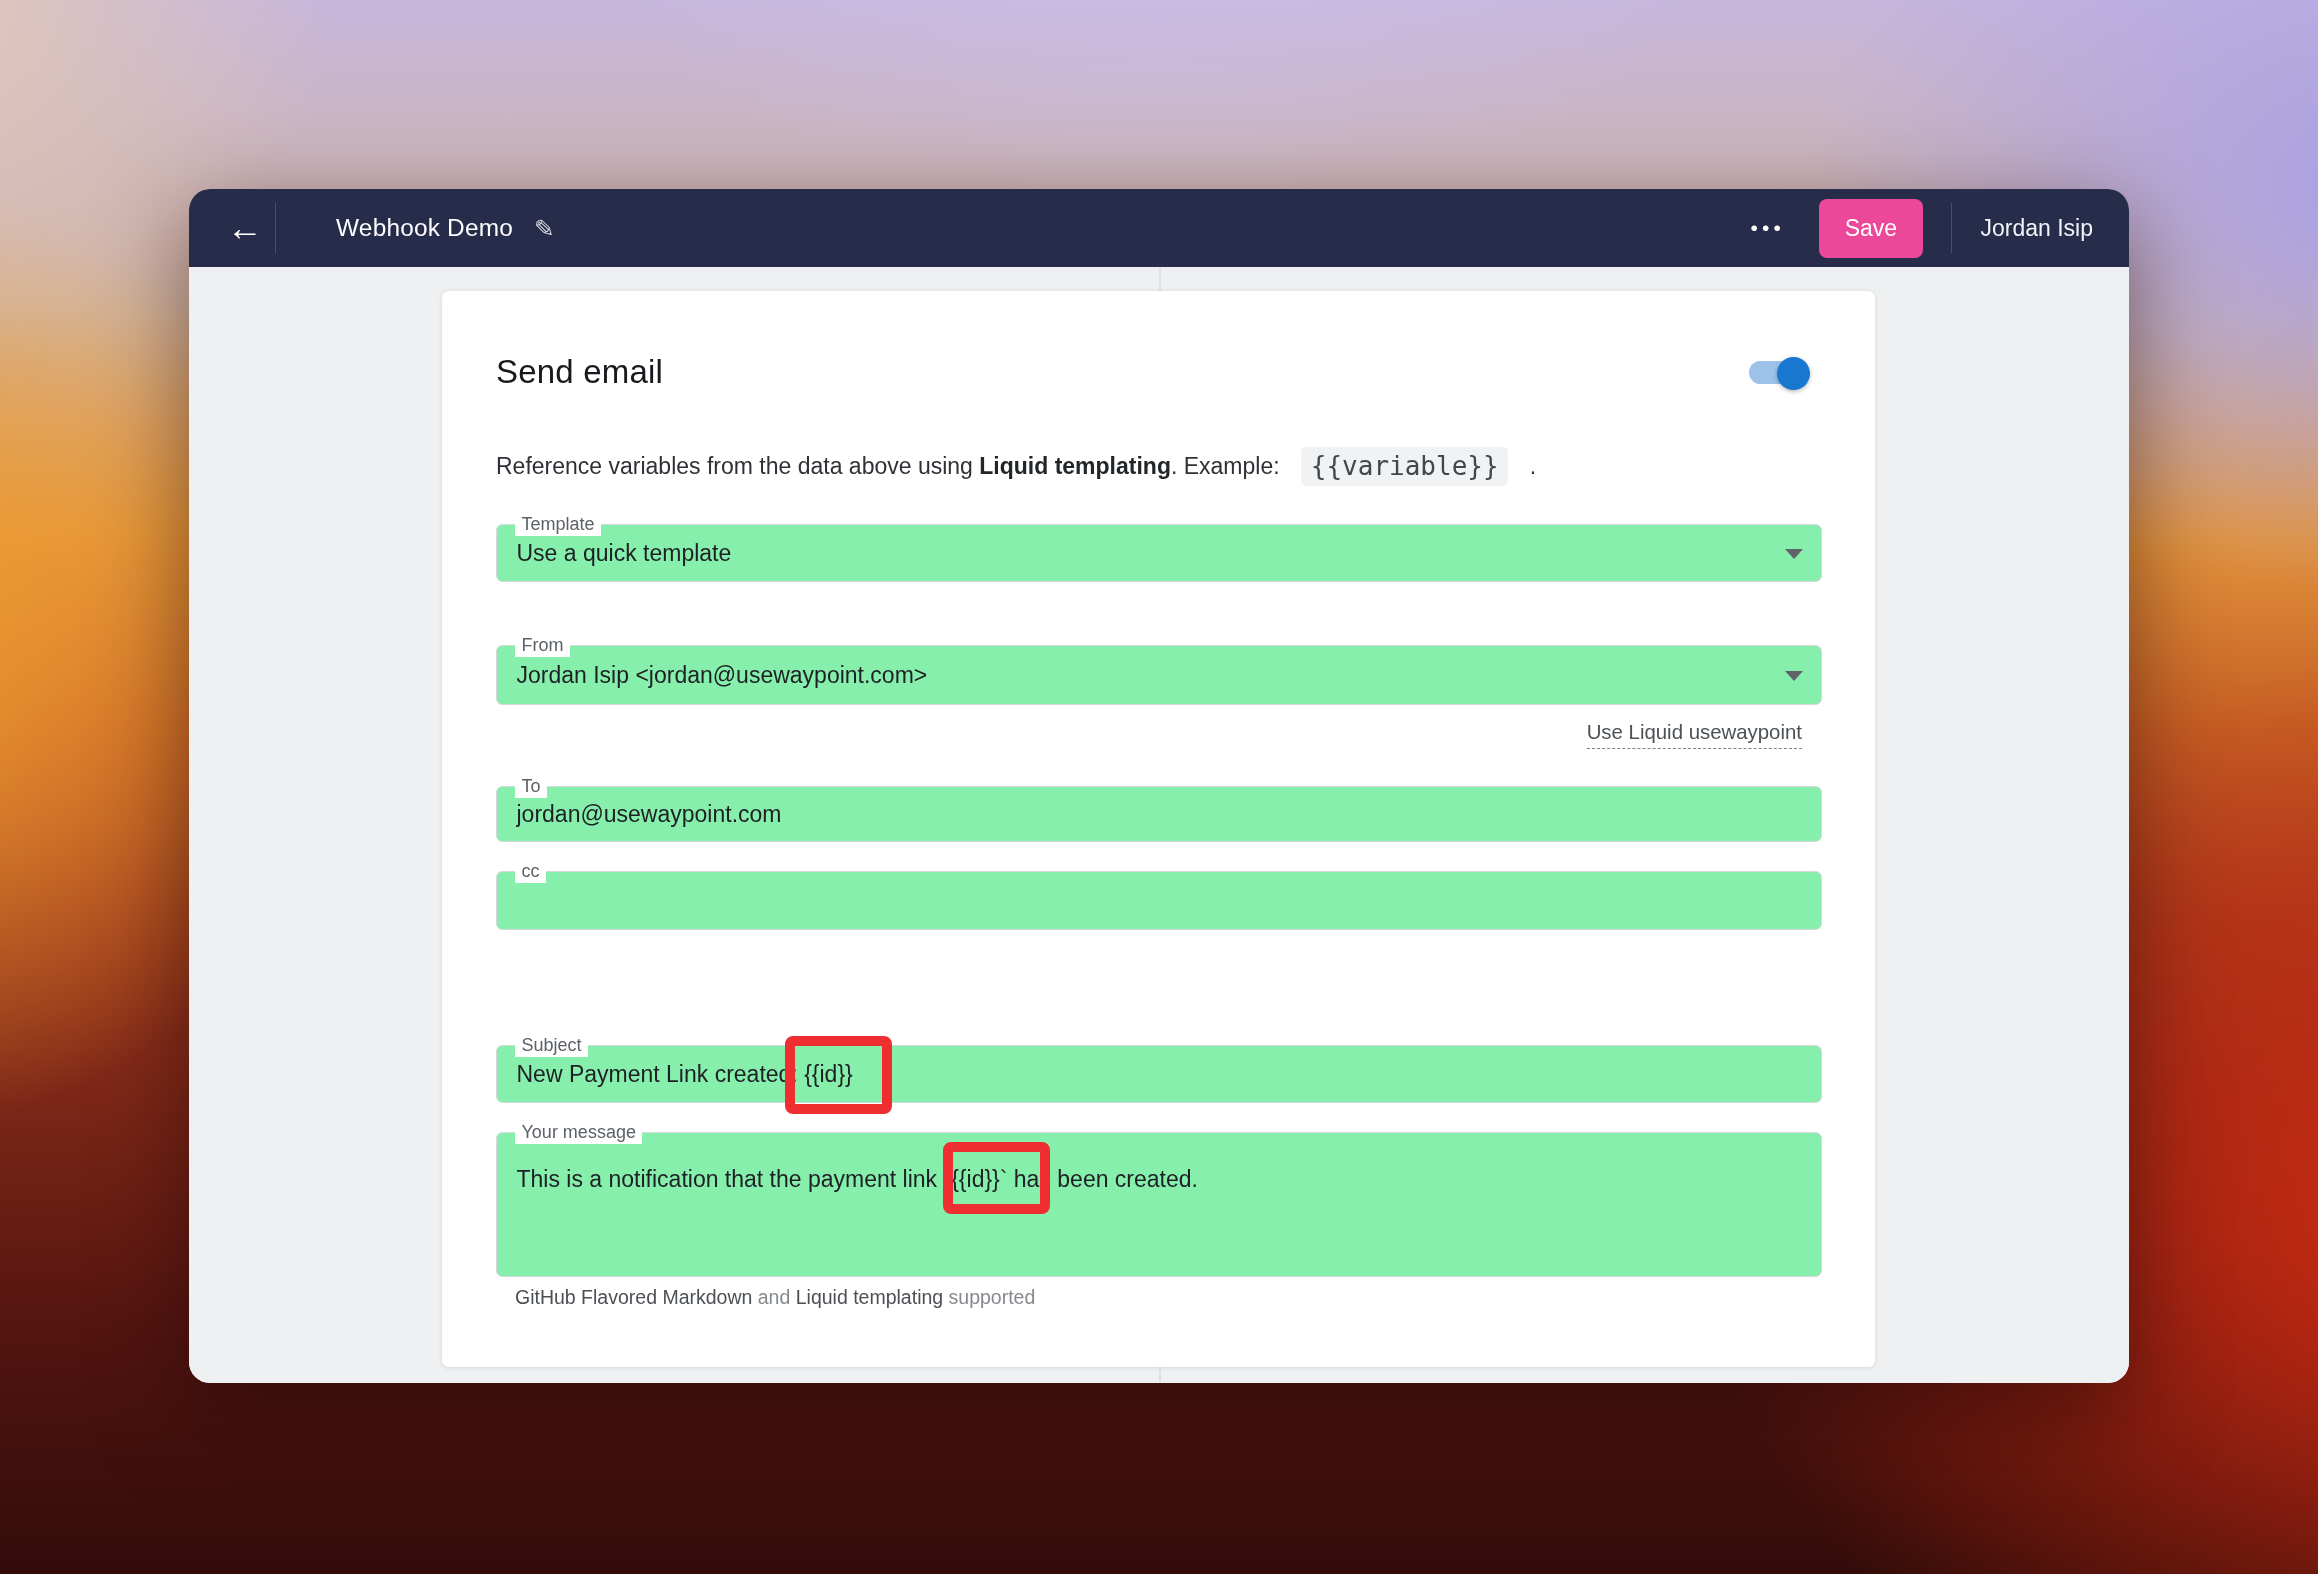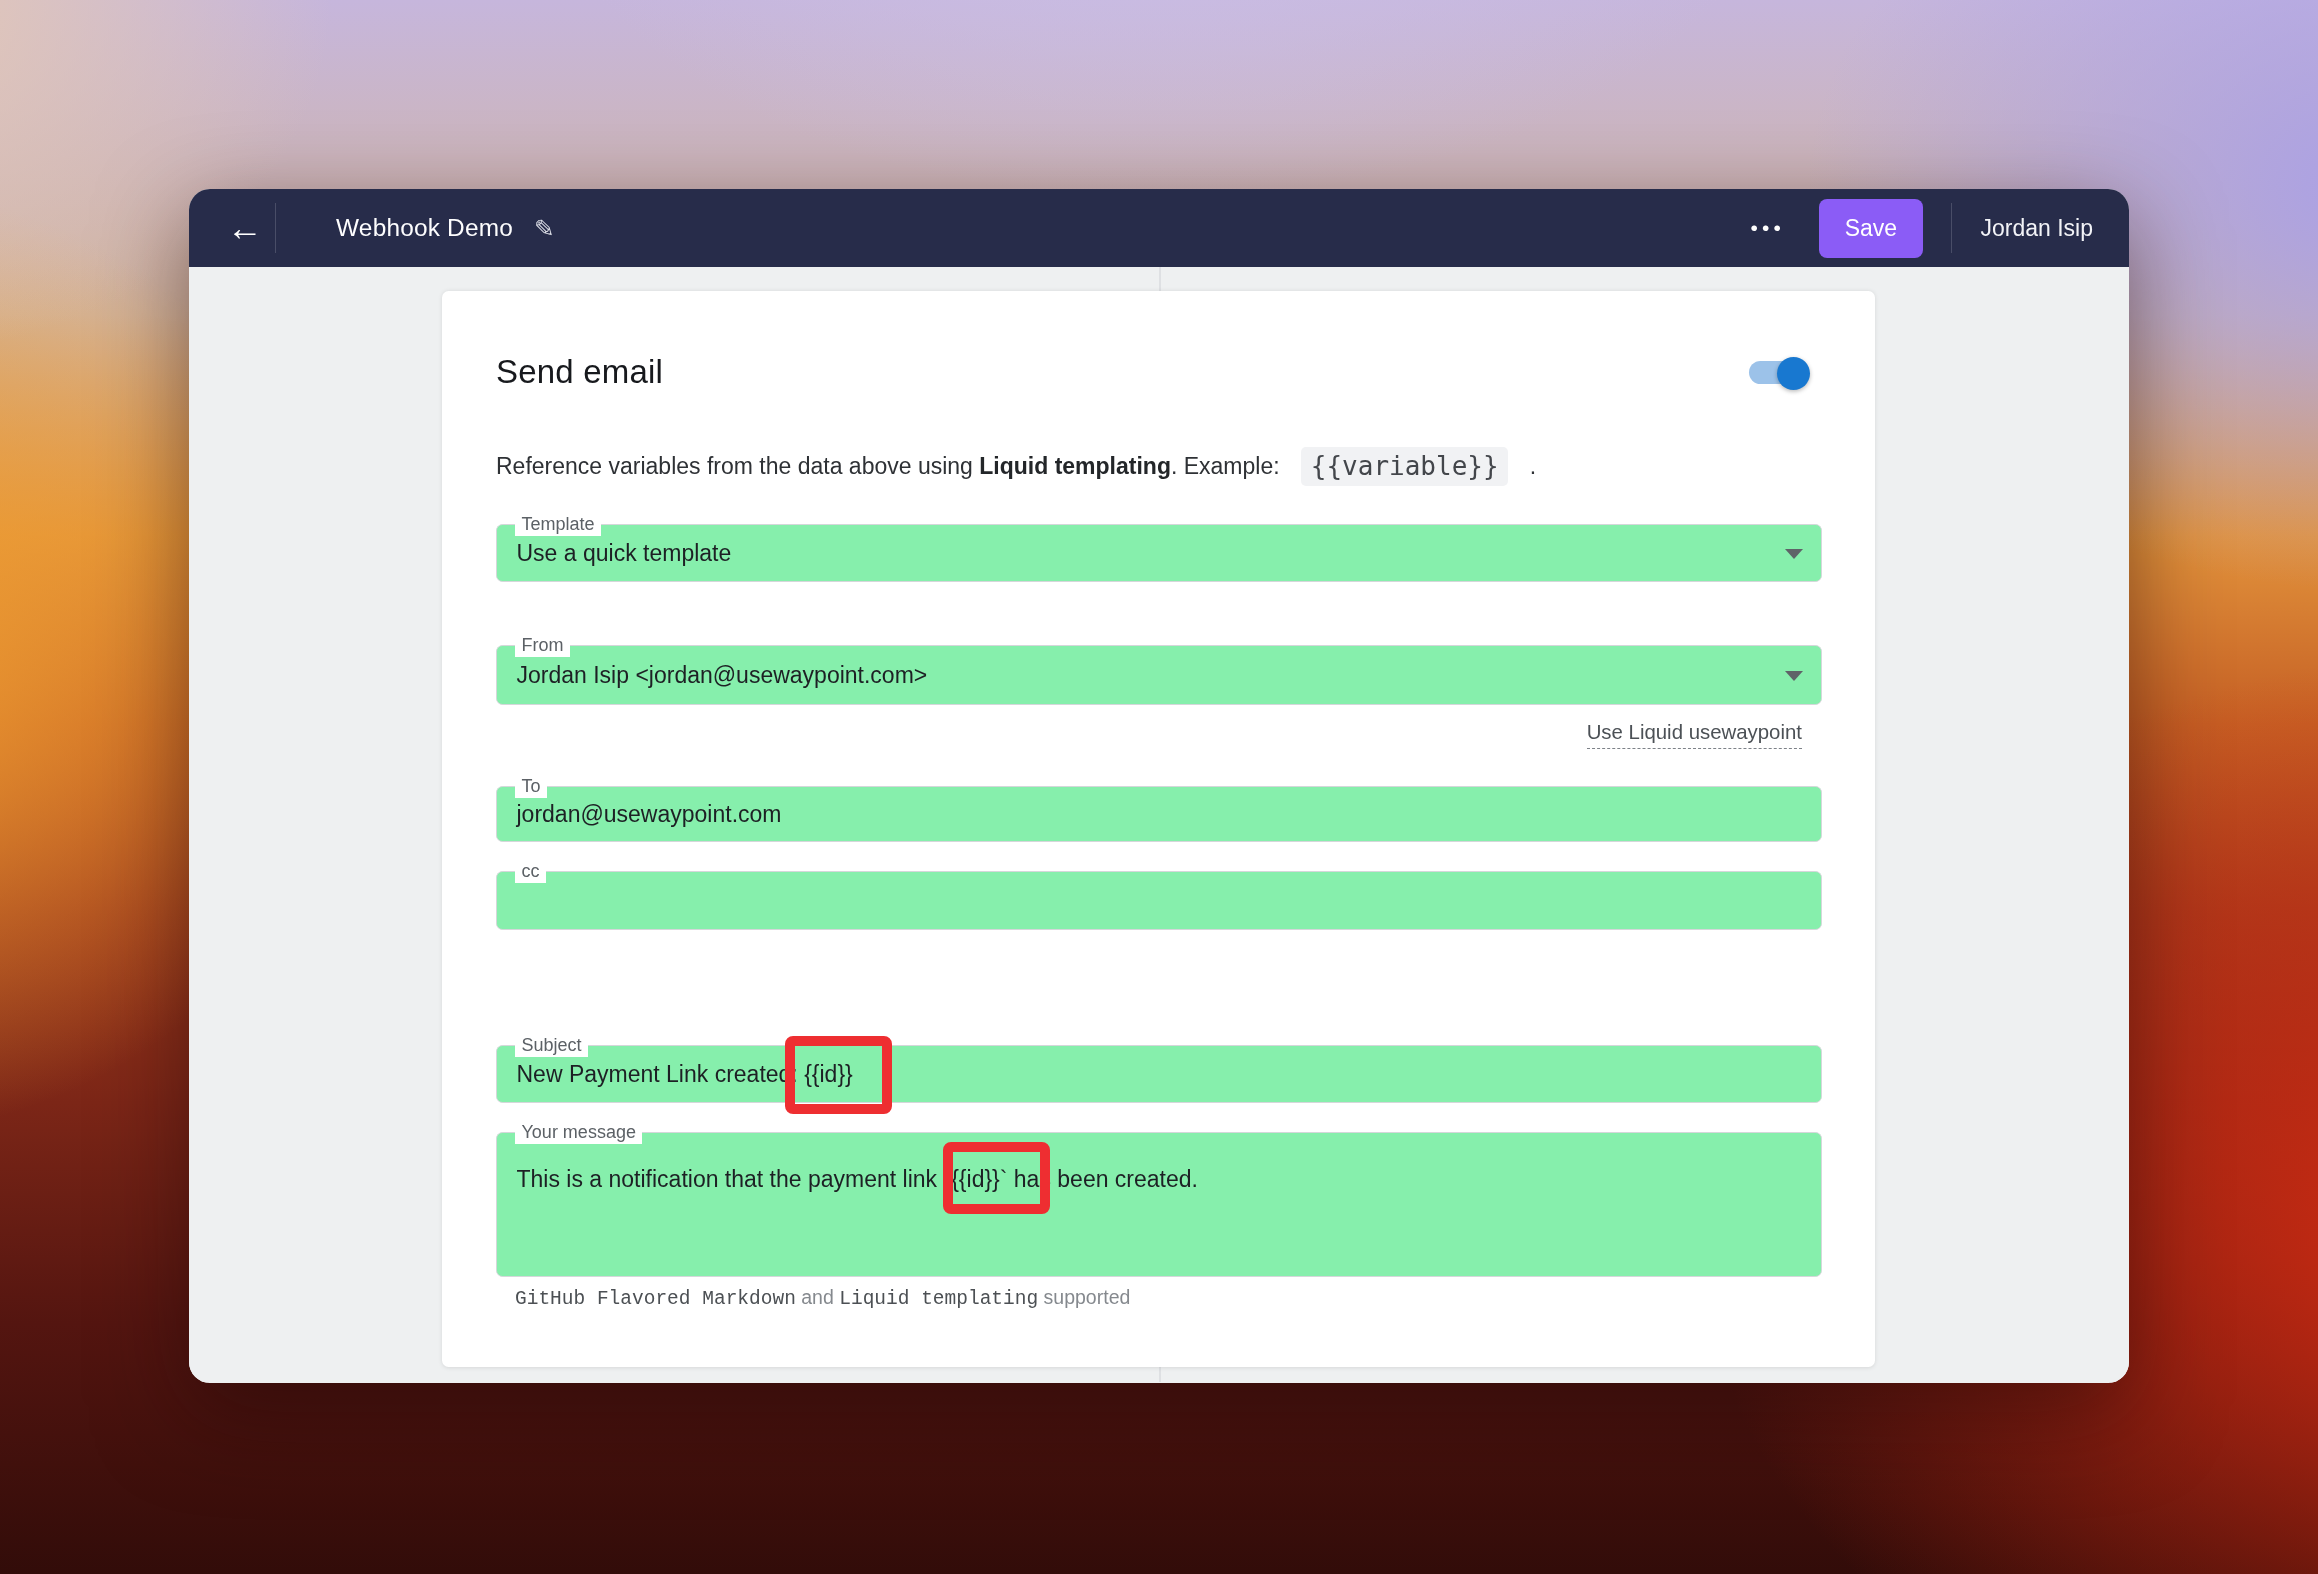--- a/index.html
+++ b/index.html
@@ -32,21 +32,21 @@
     padding-left:33px; color:#fff;
   }
   .back { background:none; border:none; color:#fff; font-size:36px; line-height:1;
     width:46px; text-align:center; cursor:pointer; }
   .hdr-div { width:1.6px; height:50px; background:rgba(255,255,255,.16); margin-left:6.5px; }
   .title { margin-left:60px; font-size:24.4px; font-weight:500; letter-spacing:0.2px; color:#fdfdfe; }
   .pencil { margin-left:21px; font-size:24.4px; color:#d9dbe4; cursor:pointer; }
   .hdr-right { margin-left:auto; display:flex; align-items:center; padding-right:36px; }
   .dots { background:none; border:none; color:#fff; font-size:21px; letter-spacing:4.1px;
     cursor:pointer; margin-right:34px; }
-  .save { background:#8b5cf6; color:#fff; border:none; border-radius:8.1px;
+  .save { background:#ec4899; color:#fff; border:none; border-radius:8.1px;
     width:104px; height:59px; font-size:23px; font-weight:500; cursor:pointer;
     font-family:inherit; }
   .hdr-div.d2 { margin:0 28px 0 28px; }
   .user { font-size:23px; color:#f2f3f7; cursor:pointer; }
 
   
   .content { position:relative; height:1115px; background:#eef0f1; }
   .v-divider { position:absolute; left:970px; top:0; bottom:0; width:1.6px; background:#dee0e3; }
   .card {
     position:absolute; left:253px; top:24.4px; width:1433px; height:1076px;
@@ -90,21 +90,21 @@
   .liquid-link { position:absolute; right:73px; top:430px; font-size:20.4px; color:#4c5156;
     border-bottom:1.6px dashed #7d8288; padding-bottom:3.3px; cursor:pointer; }
 
   
   .ann { position:absolute; border:10.6px solid #ee2e31; border-radius:8.1px;
     background:transparent; pointer-events:none; z-index:5; }
   .ann-subject { left:343px; top:745px; width:107px; height:78px; }
   .ann-message { left:501px; top:851px; width:107px; height:72px; }
 
   .footer-note { position:absolute; left:73px; top:995px; font-size:19.5px; color:#85898e; }
-  .footer-note .strong { color:#4c5054;font-family:Liberation Mono, monospace; }
+  .footer-note .strong { color:#4c5054; }
 </style>
 </head>
 <body>
 
 <div class="bg"></div>
 
 <div class="window">
 
   <div class="header">
     <button class="back">

